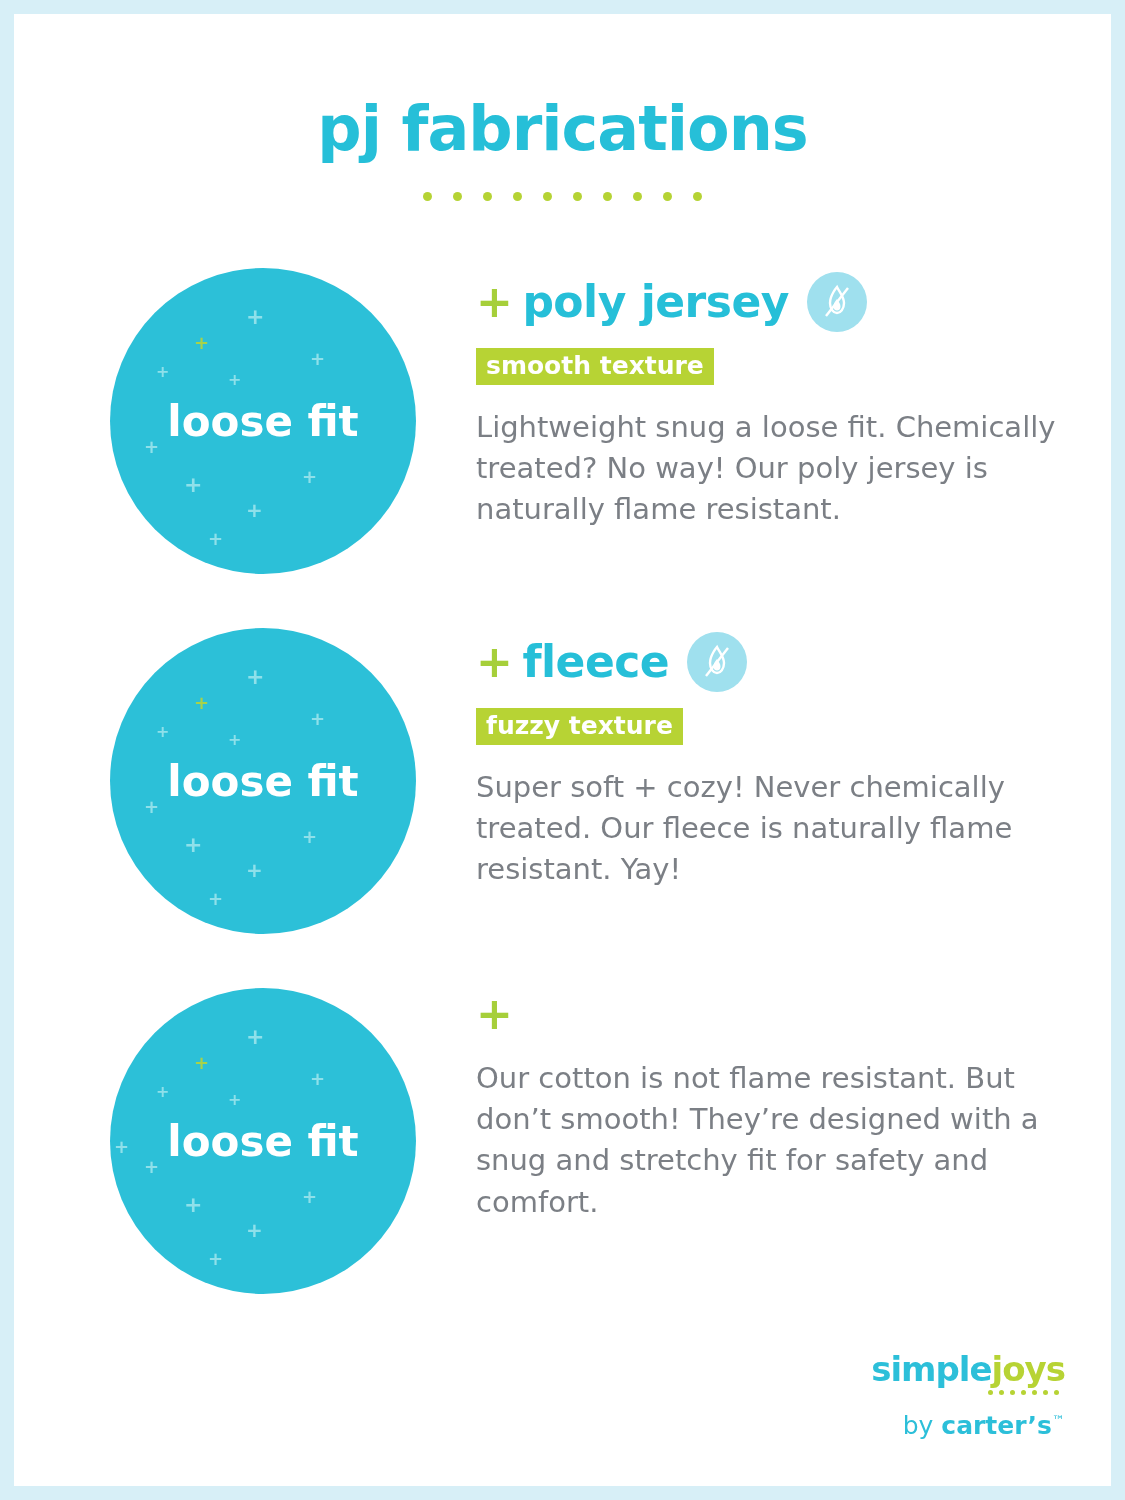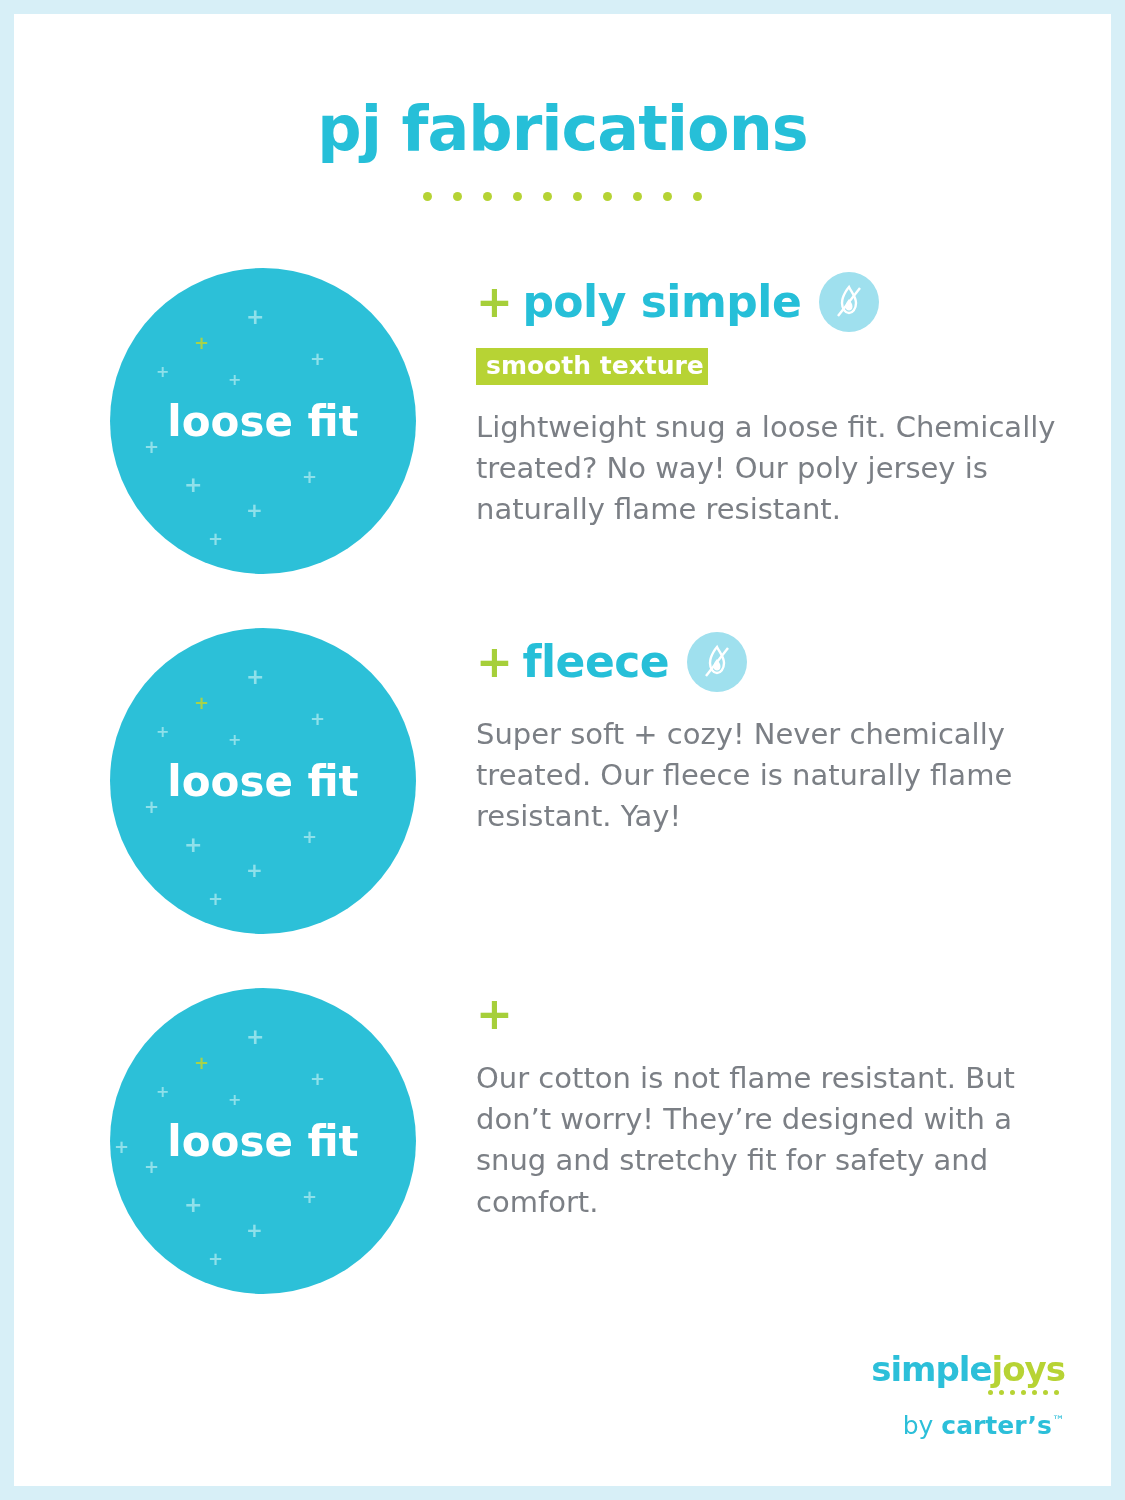--- a/index.html
+++ b/index.html
@@ -137,21 +137,21 @@
     top: 50%;
     transform: translate(-50%, -50%);
   }
   .badge-text {
     display: inline-block;
     margin-top: 16px;
     background: #b7d334;
     color: #ffffff;
     font-weight: bold;
     font-size: 25px;
-    padding: 5px 4px 7px 10px;
+    padding: 5px 10px 7px 10px;
     line-height: 1;
   }
   .desc {
     margin-top: 22px;
     color: #7b7f85;
     font-size: 29px;
     line-height: 1.42;
     font-family: "DejaVu Sans", sans-serif;
   }
 
@@ -226,21 +226,21 @@
         <span class="spark" style="left:34px; top:170px; font-size:18px;">+</span>
         <span class="spark" style="left:74px; top:206px; font-size:22px;">+</span>
         <span class="spark" style="left:192px; top:200px; font-size:18px;">+</span>
         <span class="spark" style="left:136px; top:232px; font-size:20px;">+</span>
         <span class="spark" style="left:98px; top:262px; font-size:18px;">+</span>
         <span class="circle-label">loose fit</span>
       </div>
       <div class="content">
         <div class="heading">
           <span class="plus">+</span>
-          <span>poly simple</span>
+          <span>poly jersey</span>
           <span class="flame-badge">
             <svg width="34" height="36" viewBox="0 0 34 36" aria-hidden="true">
               <path d="M17 3 C17 3 10 11 10 19 C10 25 13.5 29 17 29 C20.5 29 24 25 24 19 C24 13 20 9 17 3 Z" fill="none" stroke="#ffffff" stroke-width="2.4"></path>
               <path d="M17 15 C17 15 13.5 19 13.5 22.5 C13.5 25 15 26.6 17 26.6 C19 26.6 20.5 25 20.5 22.5 C20.5 19.6 18.6 17.7 17 15 Z" fill="#ffffff"></path>
               <line x1="6" y1="32" x2="28" y2="4" stroke="#ffffff" stroke-width="2.4"></line>
             </svg>
           </span>
         </div>
         <div>
           <span class="badge-text">smooth texture</span>
@@ -267,20 +267,23 @@
         <div class="heading">
           <span class="plus">+</span>
           <span>fleece</span>
           <span class="flame-badge">
             <svg width="34" height="36" viewBox="0 0 34 36" aria-hidden="true">
               <path d="M17 3 C17 3 10 11 10 19 C10 25 13.5 29 17 29 C20.5 29 24 25 24 19 C24 13 20 9 17 3 Z" fill="none" stroke="#ffffff" stroke-width="2.4"></path>
               <path d="M17 15 C17 15 13.5 19 13.5 22.5 C13.5 25 15 26.6 17 26.6 C19 26.6 20.5 25 20.5 22.5 C20.5 19.6 18.6 17.7 17 15 Z" fill="#ffffff"></path>
               <line x1="6" y1="32" x2="28" y2="4" stroke="#ffffff" stroke-width="2.4"></line>
             </svg>
           </span>
+        </div>
+        <div>
+          <span class="badge-text">fuzzy texture</span>
         </div>
         <div class="desc">Super soft + cozy! Never chemically treated. Our fleece is naturally flame resistant. Yay!</div>
       </div>
     </div>
 
     <div class="row row-3">
       <div class="circle">
         <span class="spark" style="left:136px; top:38px; font-size:22px;">+</span>
         <span class="spark lime" style="left:84px; top:66px; font-size:18px;">+</span>
         <span class="spark" style="left:46px; top:96px; font-size:16px;">+</span>
@@ -291,21 +294,21 @@
         <span class="spark" style="left:74px; top:206px; font-size:22px;">+</span>
         <span class="spark" style="left:192px; top:200px; font-size:18px;">+</span>
         <span class="spark" style="left:136px; top:232px; font-size:20px;">+</span>
         <span class="spark" style="left:98px; top:262px; font-size:18px;">+</span>
         <span class="circle-label">loose fit</span>
       </div>
       <div class="content">
         <div class="heading">
           <span class="plus">+</span>
         </div>
-        <div class="desc">Our cotton is not flame resistant. But don’t worry! They’re designed with a snug and stretchy fit for safety and comfort.</div>
+        <div class="desc">Our cotton is not flame resistant. But don’t smooth! They’re designed with a snug and stretchy fit for safety and comfort.</div>
       </div>
     </div>
 
     <div class="logo">
       <div class="logo-main">
         <span>simple</span><span class="joys">joys</span>
       </div>
       <div class="logo-dots">
         <i></i>
         <i></i>

